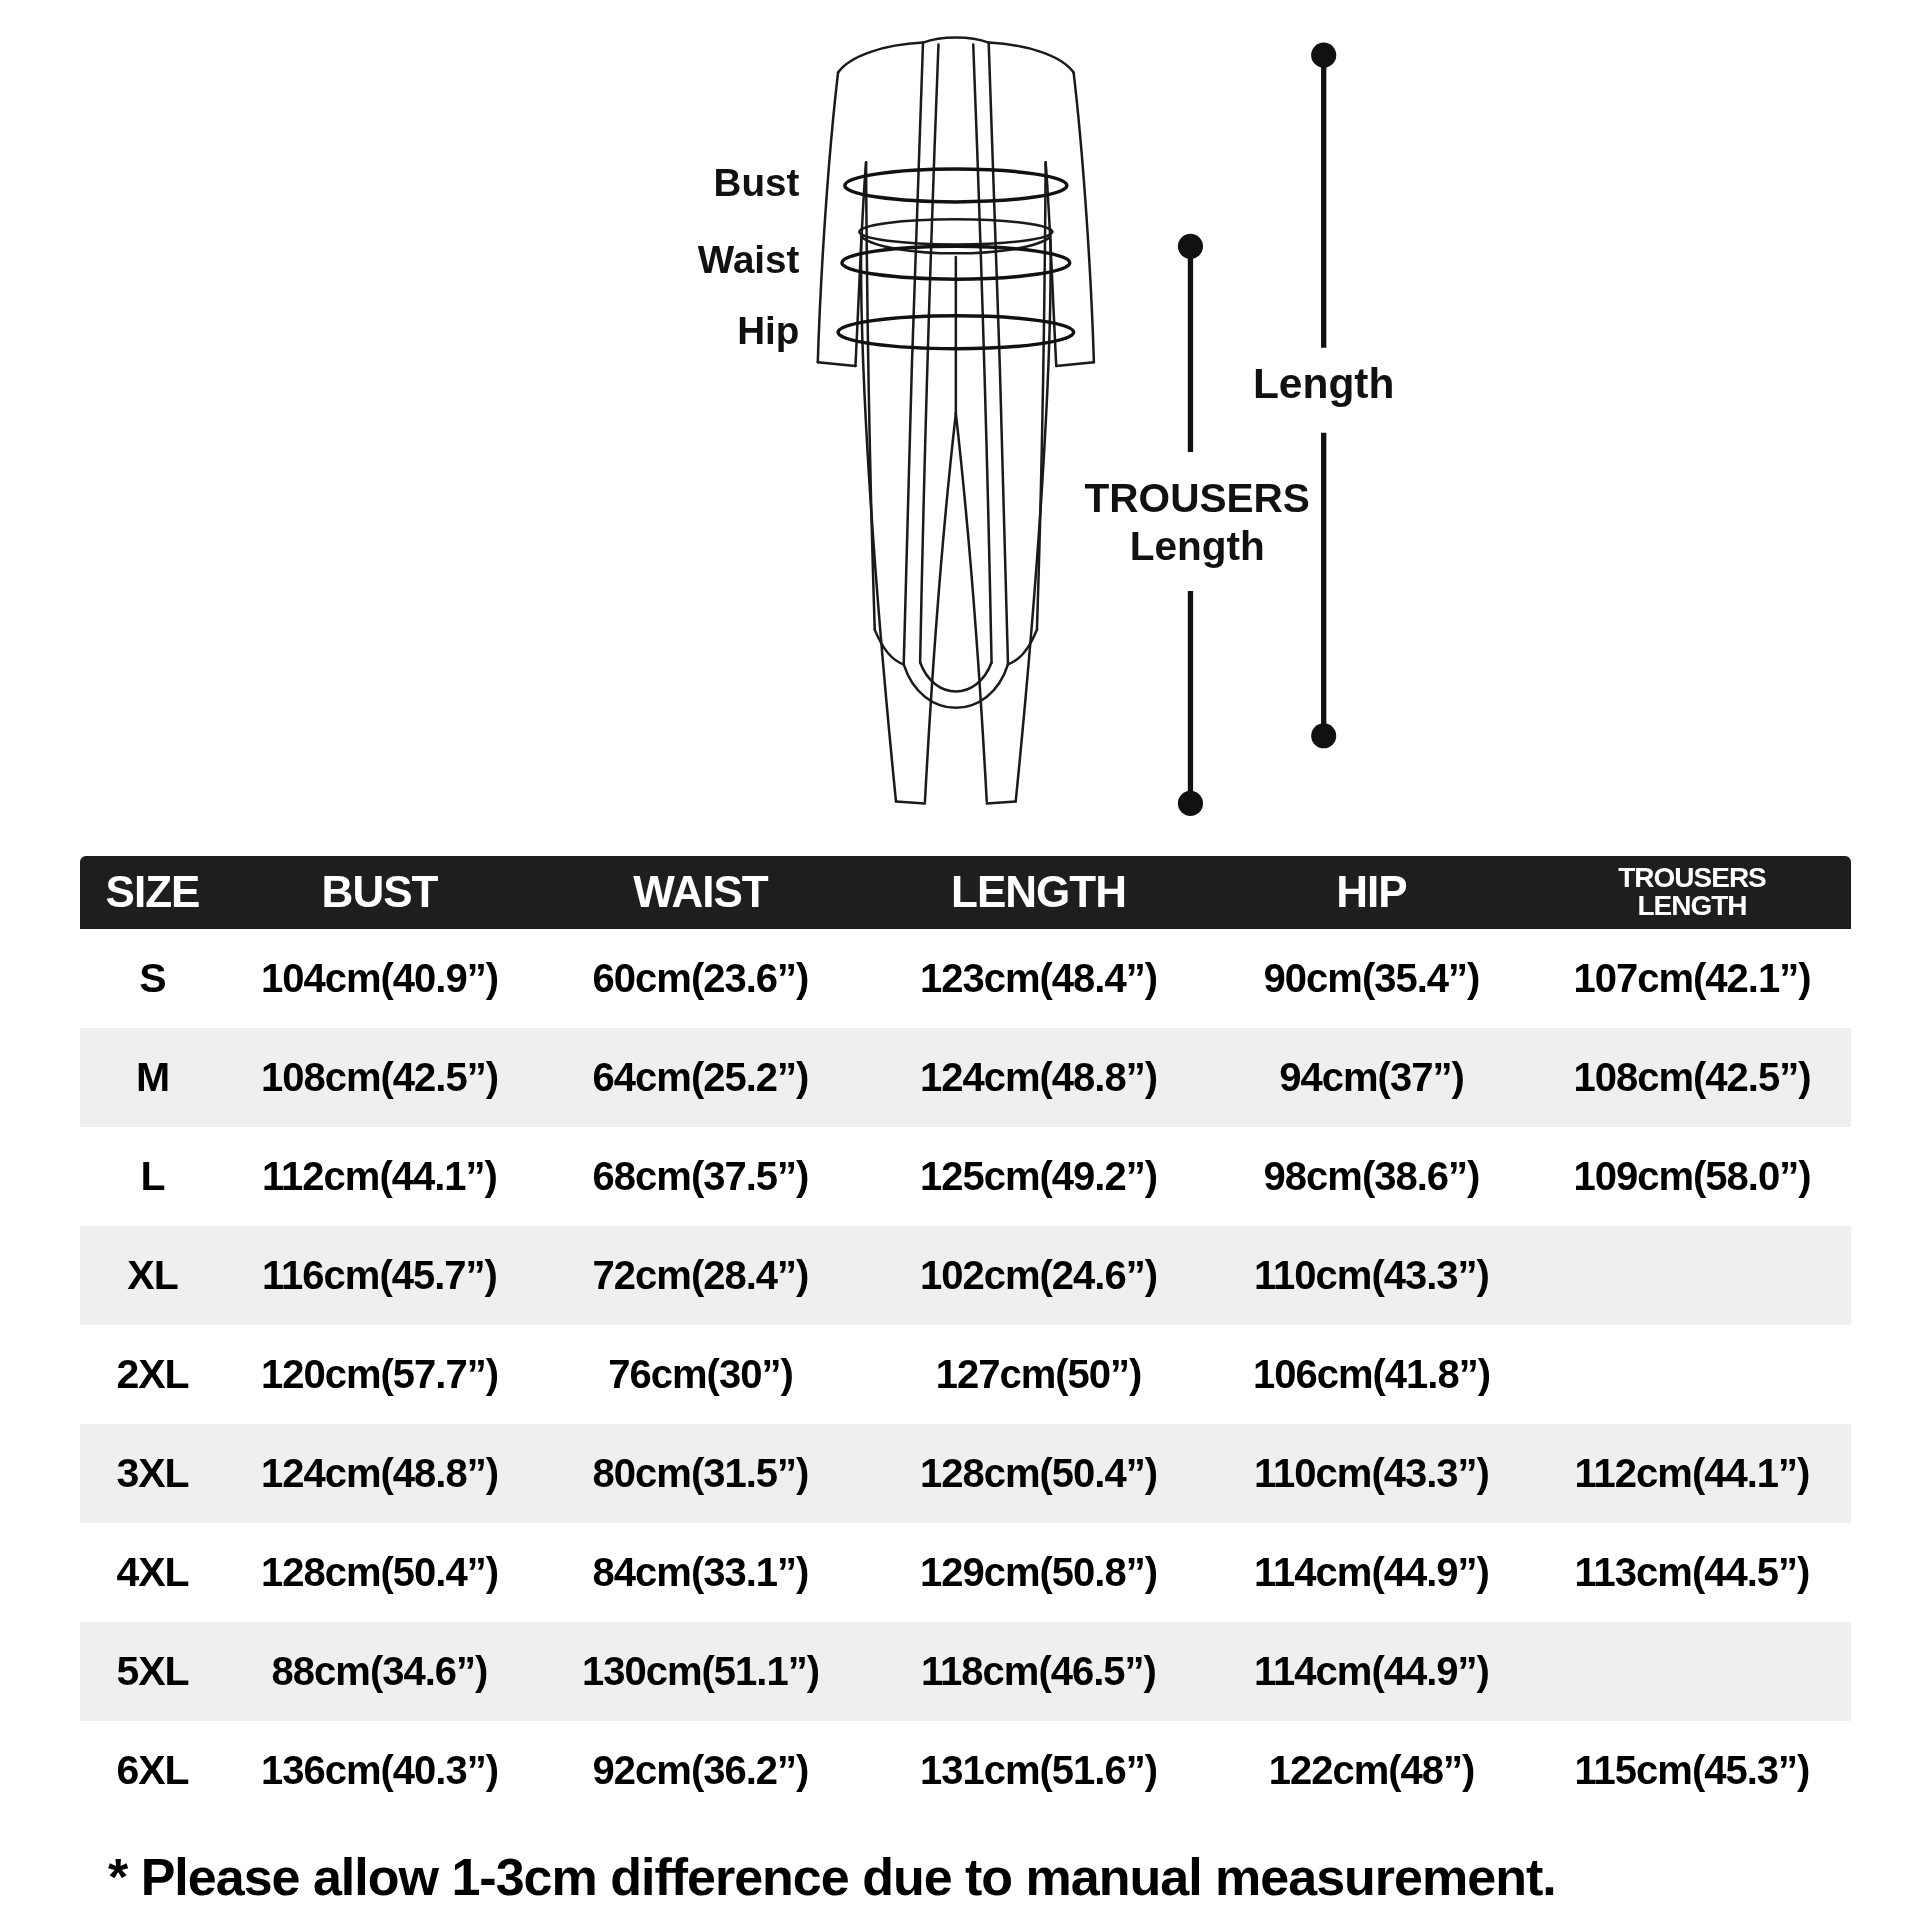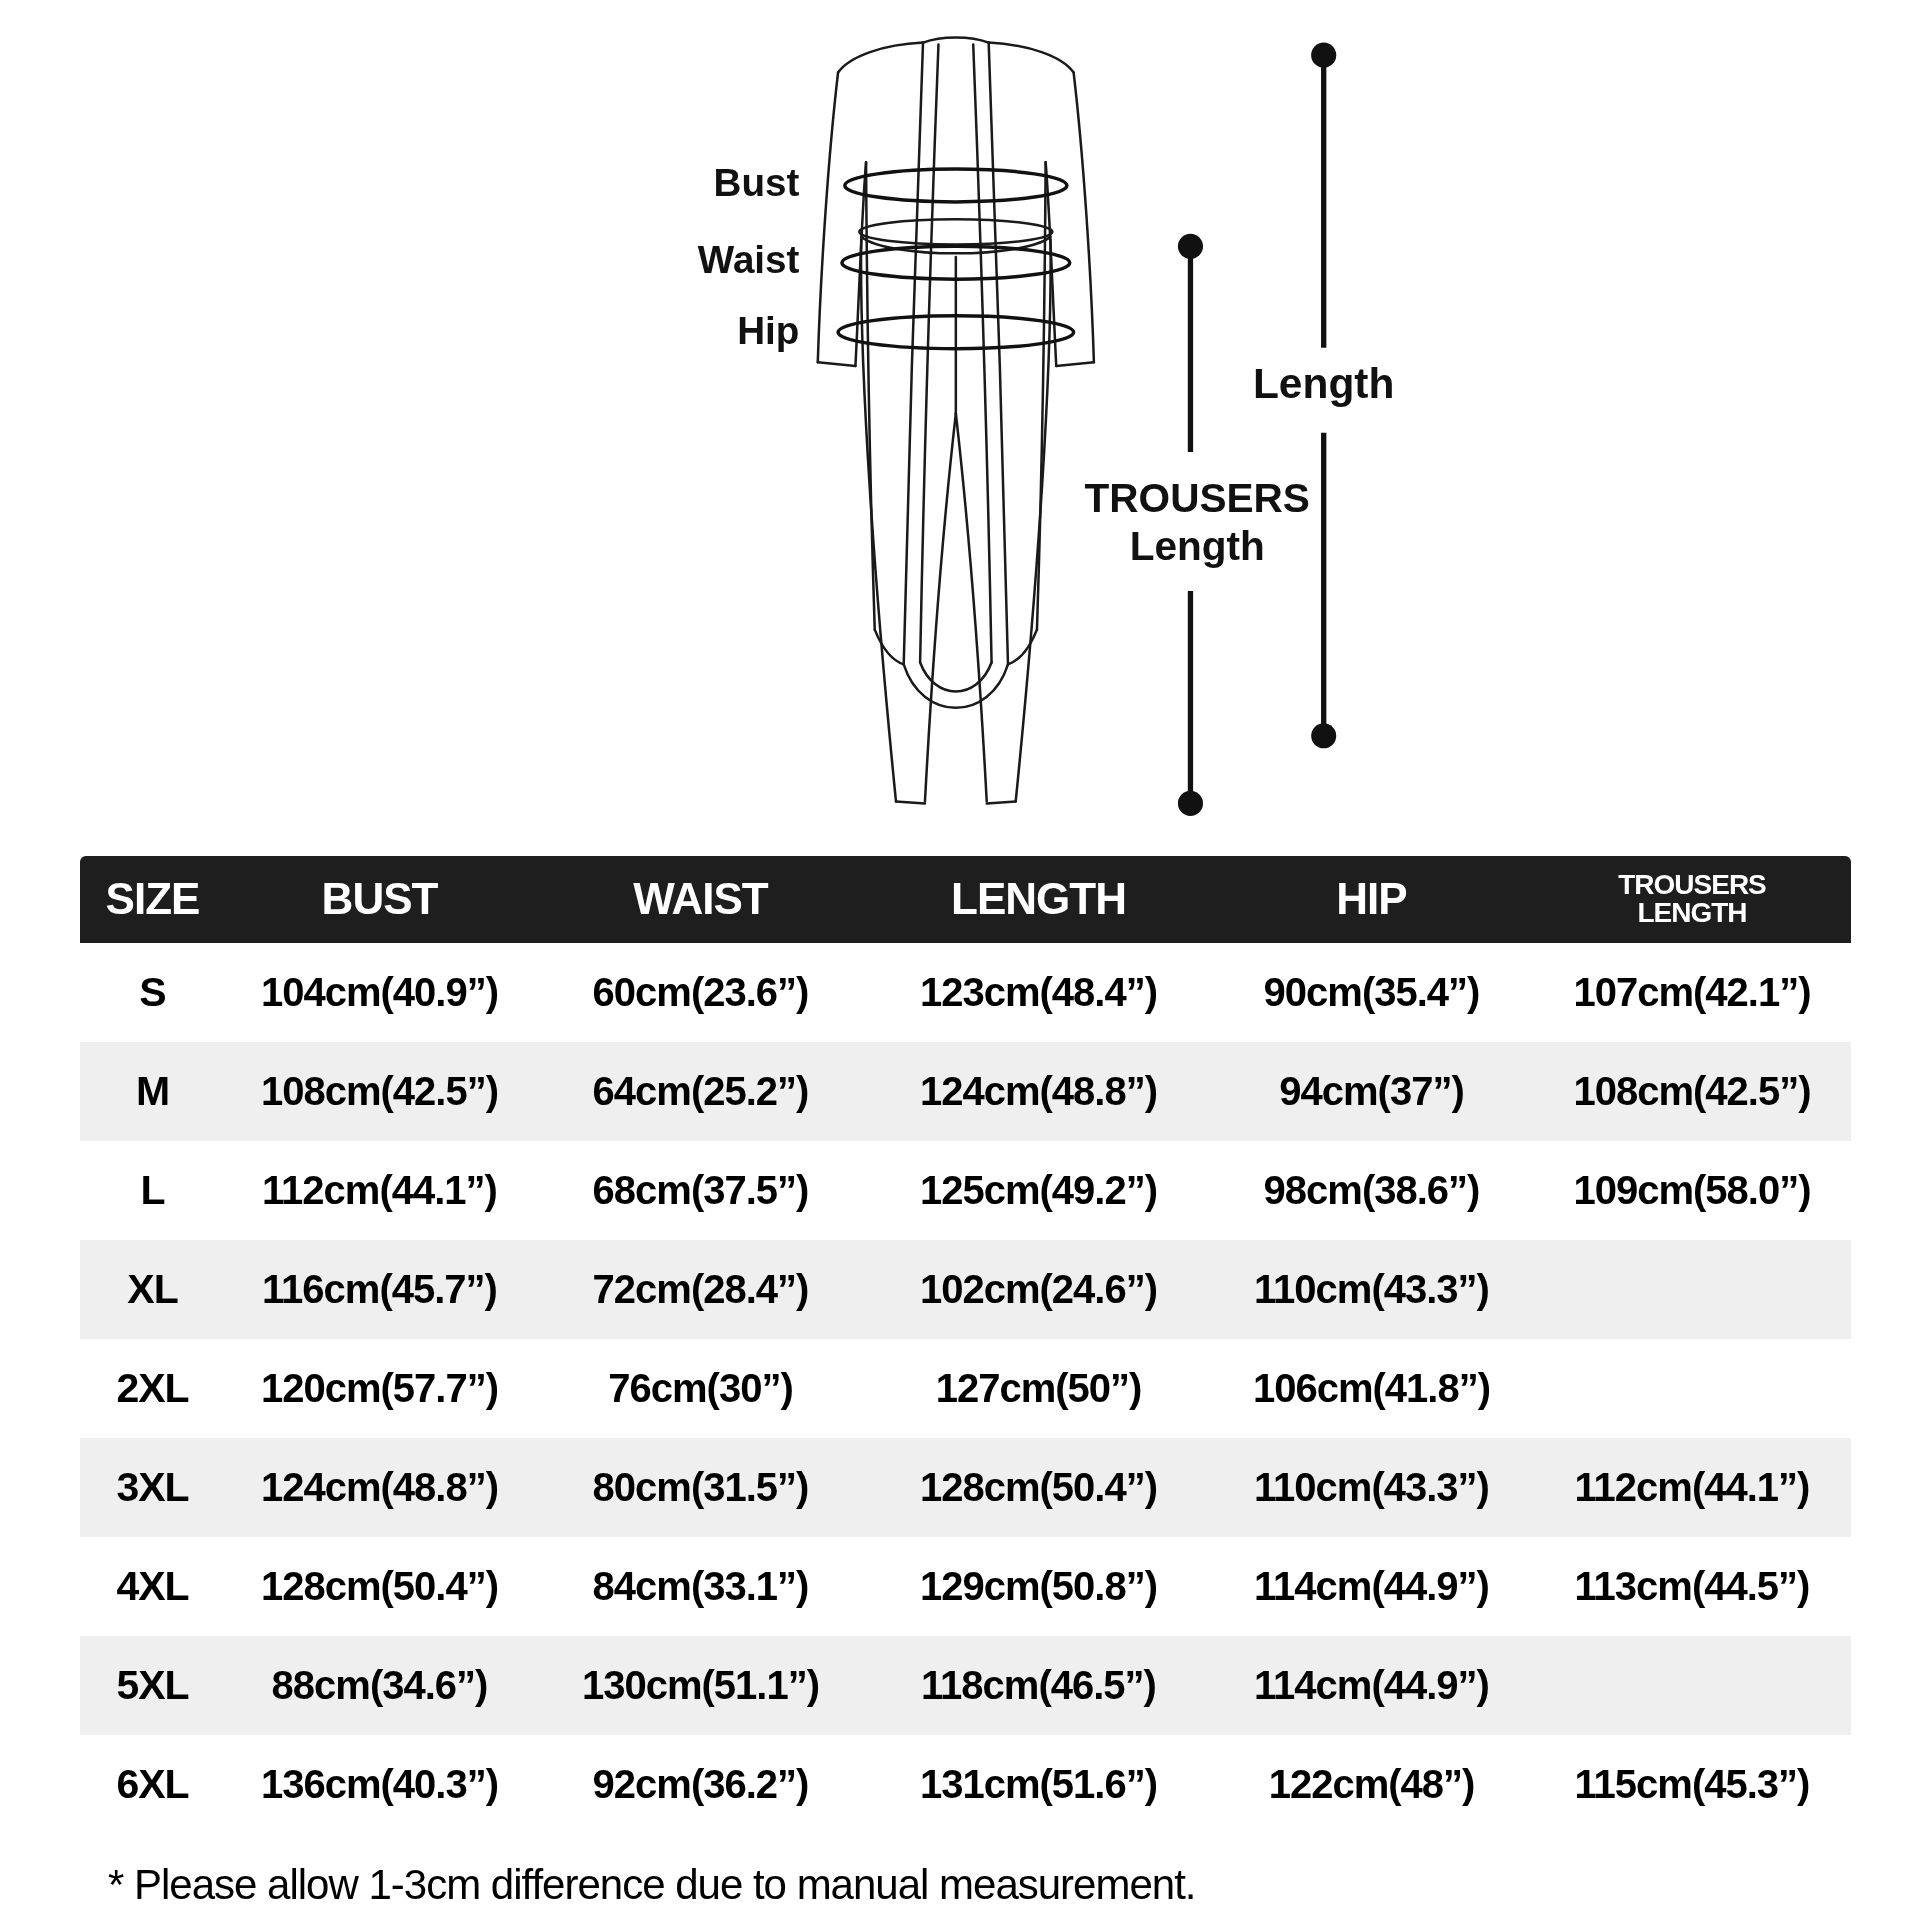--- a/index.html
+++ b/index.html
@@ -14,32 +14,32 @@
   .measure-line { stroke:#111; stroke-width:5.5; }
   .measure-dot { fill:#111; }
   .diagram text { font-family:"Liberation Sans", sans-serif; font-weight:700; fill:#111; }
   .lbl-side { font-size:40px; }
   .lbl-length { font-size:44px; }
   .lbl-trousers { font-size:42px; }
 
   
   .size-table { margin:9.7px 80px 0 80px; width:1771px; }
   .thead, .tr { display:grid; grid-template-columns:145px 309px 333px 343px 323px 318px; }
-  .thead { background:#1e1e1e; color:#fff; height:87px; border-radius:5.8px 5.8px 0 0; }
+  .thead { background:#1e1e1e; color:#fff; height:73px; border-radius:5.8px 5.8px 0 0; }
   .th { display:flex; align-items:center; justify-content:center; text-align:center;
         font-weight:700; font-size:44px; letter-spacing:-1px; white-space:pre-line; line-height:1.02; }
   .th.small { font-size:28px; }
   .tr { height:99px; background:#ffffff; }
   .tbody .tr:nth-child(2n) { background:#efefef; }
   .td { display:flex; align-items:center; justify-content:center; text-align:center;
         font-weight:700; font-size:40px; letter-spacing:-1px; }
   .td.size { font-size:41px; }
 
   
-  .footnote { margin:27px 0 6px 108px; font-weight:400; font-size:42px; letter-spacing:-1px; }
+  .footnote { margin:27px 0 6px 108px; font-weight:700; font-size:52px; letter-spacing:-1px; }
 </style>
 </head>
 <body>
 
 <div class="diagram">
   <svg width="1931" height="846" viewBox="0 0 2000 876">
 
     <g>
       <ellipse class="garment-line" cx="990" cy="240" rx="100" ry="13"></ellipse>
       <path class="garment-line" d="M 892 245 C 920 268 1060 268 1088 245"></path>

